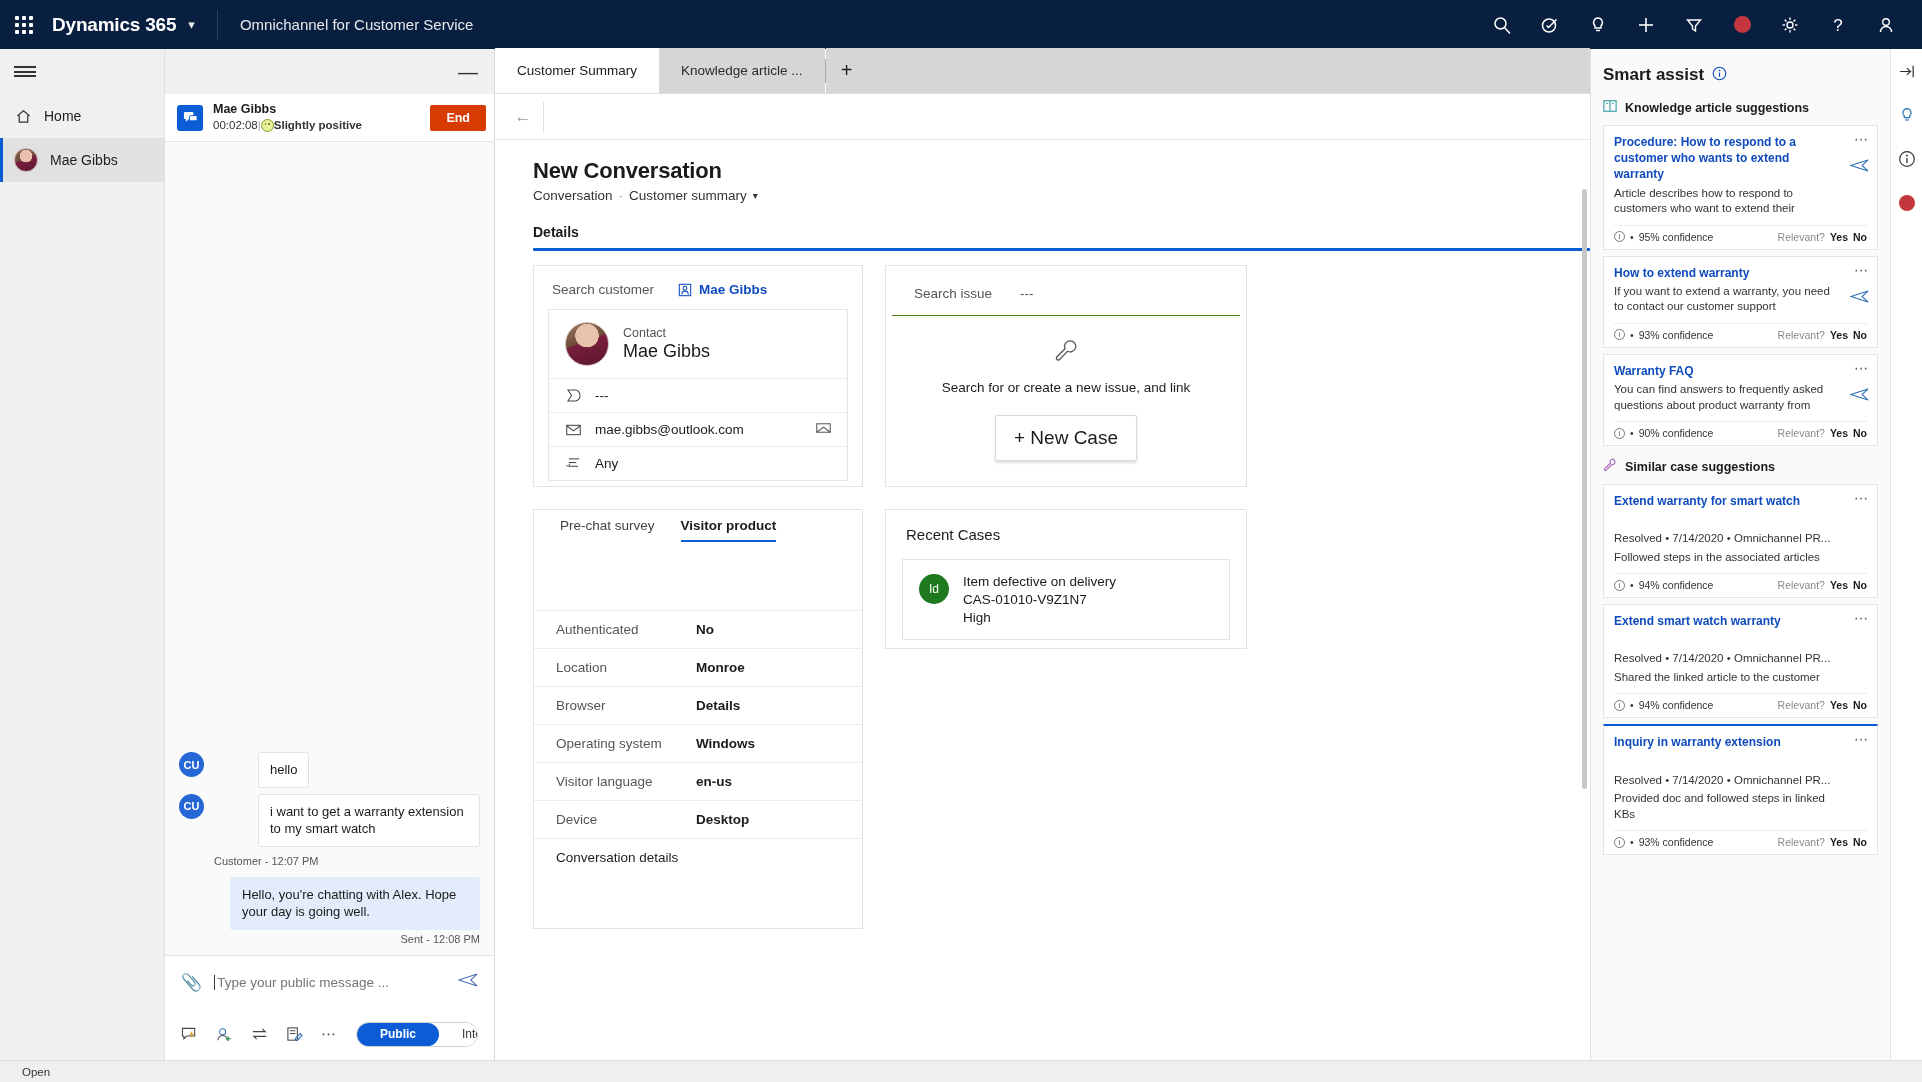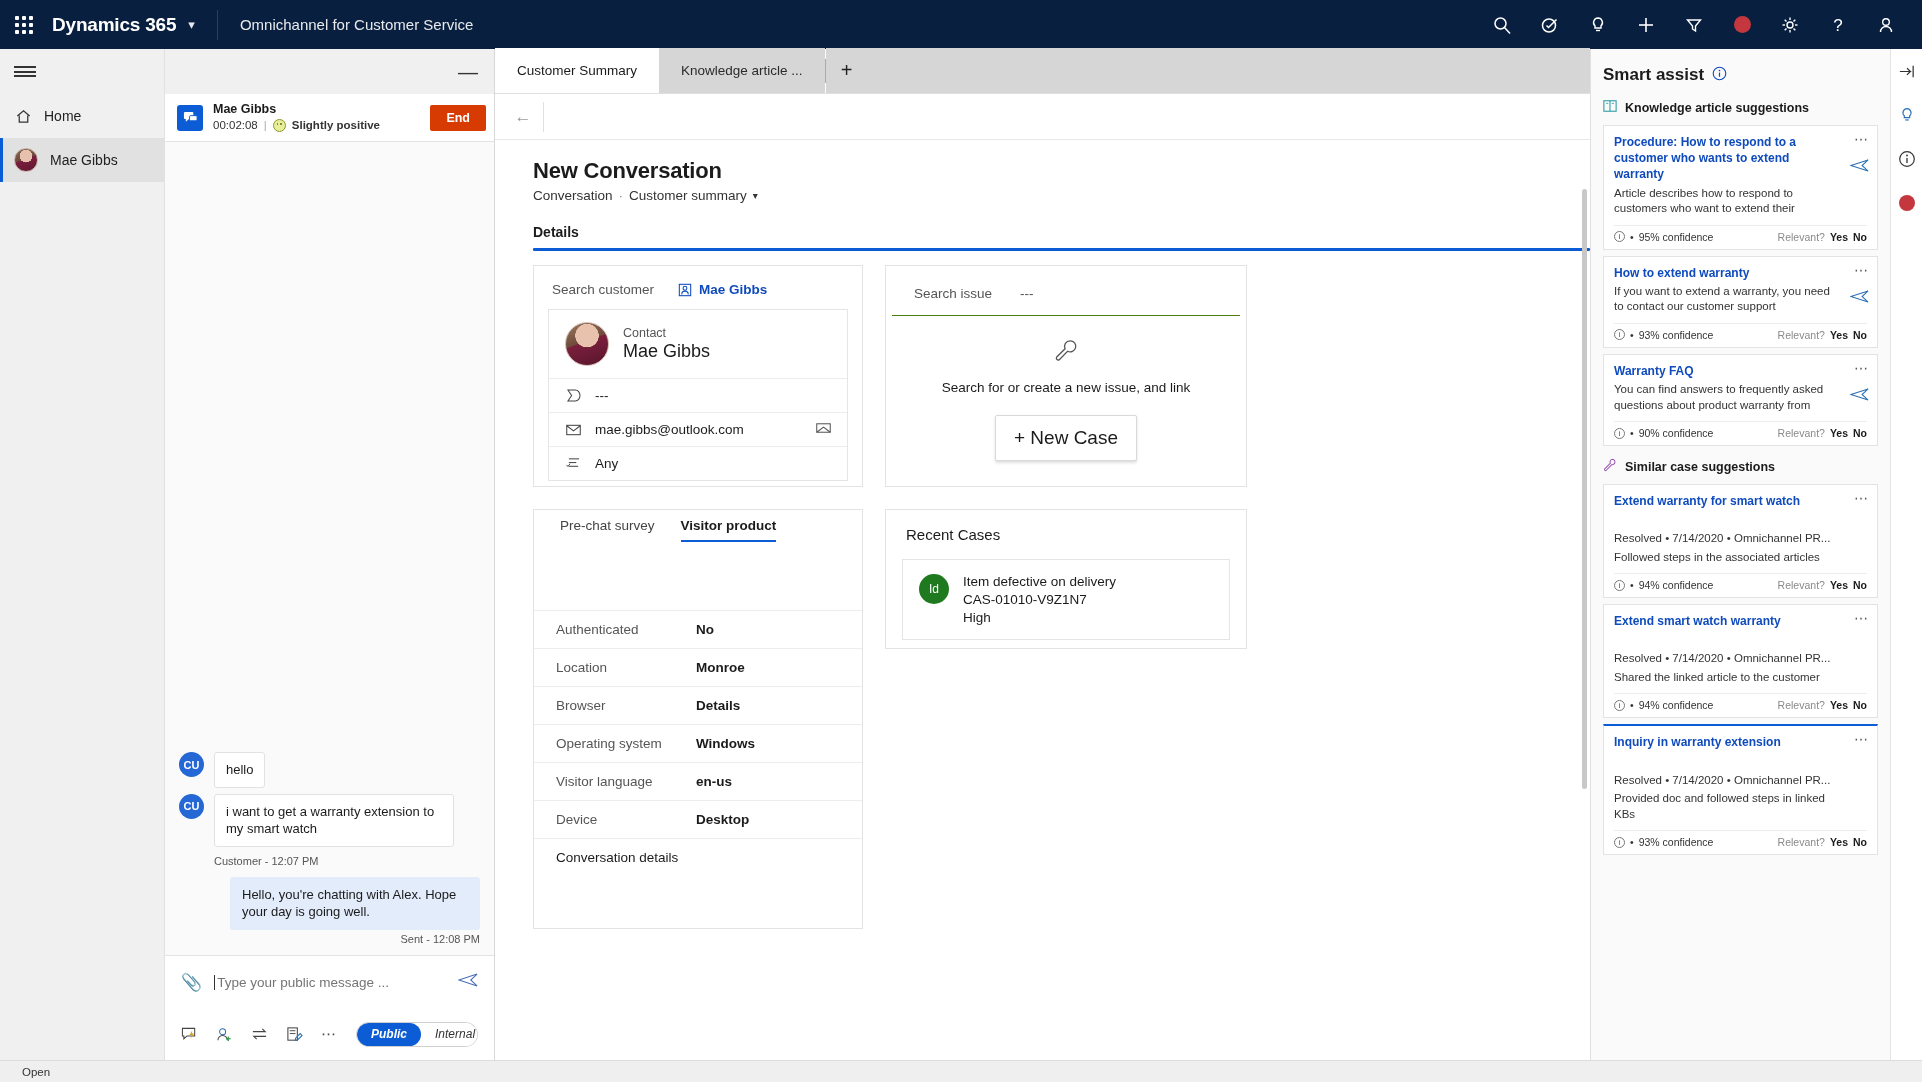--- a/index.html
+++ b/index.html
@@ -62,59 +62,59 @@
   .conv-header {
     height:48px; background:#fff; border-bottom:1px solid #e3e3e3;
     display:flex; align-items:center; padding:0 8px 0 12px; gap:10px;
   }
   .conv-chat-ico {
     width:26px; height:26px; background:#0b5cd5; border-radius:3px;
     display:flex; align-items:center; justify-content:center; flex:0 0 26px;
   }
   .conv-meta { flex:1; min-width:0; }
   .conv-name { font-size:12.5px; font-weight:bold; color:#1b1b1b; line-height:1.25; }
-  .conv-sub { font-size:11.5px; color:#333; display:flex; align-items:center; gap:6px; line-height:1.3;}
+  .conv-sub { font-size:11.5px; color:#333; display:flex; align-items:center; gap:0; line-height:1.3;}
   .conv-sub .pipe { color:#aaa; }
   .smiley { width:13px; height:13px; border-radius:50%; border:1.3px solid #8a9a2b; background:#e8ef9a; position:relative; flex:0 0 13px;}
   .smiley:before, .smiley:after { content:""; position:absolute; width:1.6px; height:1.6px; background:#6e7a22; border-radius:50%; top:3.4px; }
   .smiley:before { left:3px; } .smiley:after { right:3px; }
   .sent-label { font-weight:bold; font-size:11.5px; }
   .end-btn {
     background:#d83b01; color:#fff; border:none; font-size:12.5px; font-weight:bold;
     padding:6px 16px; border-radius:2px; cursor:pointer; font-family:inherit;
   }
   .chatarea { flex:1; padding:10px 14px; overflow:hidden; display:flex; flex-direction:column; justify-content:flex-end; }
   .msg-row { display:flex; gap:10px; margin-bottom:6px; align-items:flex-start; }
   .avatar-cu {
     width:25px; height:25px; border-radius:50%; background:#2667d6; color:#fff;
     font-size:11px; font-weight:bold; display:flex; align-items:center; justify-content:center; flex:0 0 25px;
   }
   .bubble-in {
     background:#fff; border:1px solid #e2e2e2; border-radius:3px; padding:8px 11px;
-    font-size:13px; color:#1b1b1b; line-height:1.35; max-width:240px;
+    font-size:13px; color:#1b1b1b; line-height:1.35; max-width:240px;margin-left:44px;
   }
   .msg-stamp { font-size:11px; color:#555; margin:2px 0 10px 35px; }
   .msg-row-out { display:flex; justify-content:flex-end; }
   .bubble-out {
     background:#e3ecfb; border-radius:3px; padding:9px 12px; font-size:13px;
     color:#1b1b1b; line-height:1.35; max-width:250px;
   }
   .msg-stamp-out { font-size:11px; color:#555; text-align:right; margin-top:3px; }
   .composer { border-top:1px solid #e3e3e3; background:#fff; }
   .composer-input { height:52px; display:flex; align-items:center; gap:12px; padding:0 16px; }
   .clip { font-size:17px; color:#444; cursor:pointer; transform:rotate(0deg); }
   .composer-field {
     flex:1; border:none; outline:none; font-size:13.5px; color:#777;
     font-family:inherit; background:transparent; border-left:1px solid #333; padding-left:2px;
   }
   .send-ico { cursor:pointer; }
   .composer-tools { height:52px; display:flex; align-items:center; gap:18px; padding:0 16px; }
   .tool { cursor:pointer; display:flex; align-items:center; }
   .mode-toggle { margin-left:auto; display:flex; border:1px solid #cfcfcf; border-radius:14px; overflow:hidden; height:25px; }
-  .mode-btn { font-size:12px; padding:0 14px; display:flex; align-items:center; cursor:pointer; background:#fff; color:#333;font-style:italic; }
+  .mode-btn { font-size:12px; padding:0 23px; display:flex; align-items:center; cursor:pointer; background:#fff; color:#333; }
   .mode-btn.active { background:#0b5cd5; color:#fff; font-weight:bold; border-radius:14px; }
 
   
   .main { flex:1; display:flex; flex-direction:column; min-width:0; background:#fff; position:relative; }
   .tabbar { height:45px; background:#fff; display:flex; align-items:flex-end; border-bottom:1px solid #e0e0e0;}
   .tab {
     height:45px; display:flex; align-items:center; padding:0 22px; font-size:13.5px;
     color:#1b1b1b; cursor:pointer; background:#fff; position:relative;
   }
   .tab.inactive { background:#d6d6d6; color:#2b2b2b; }

